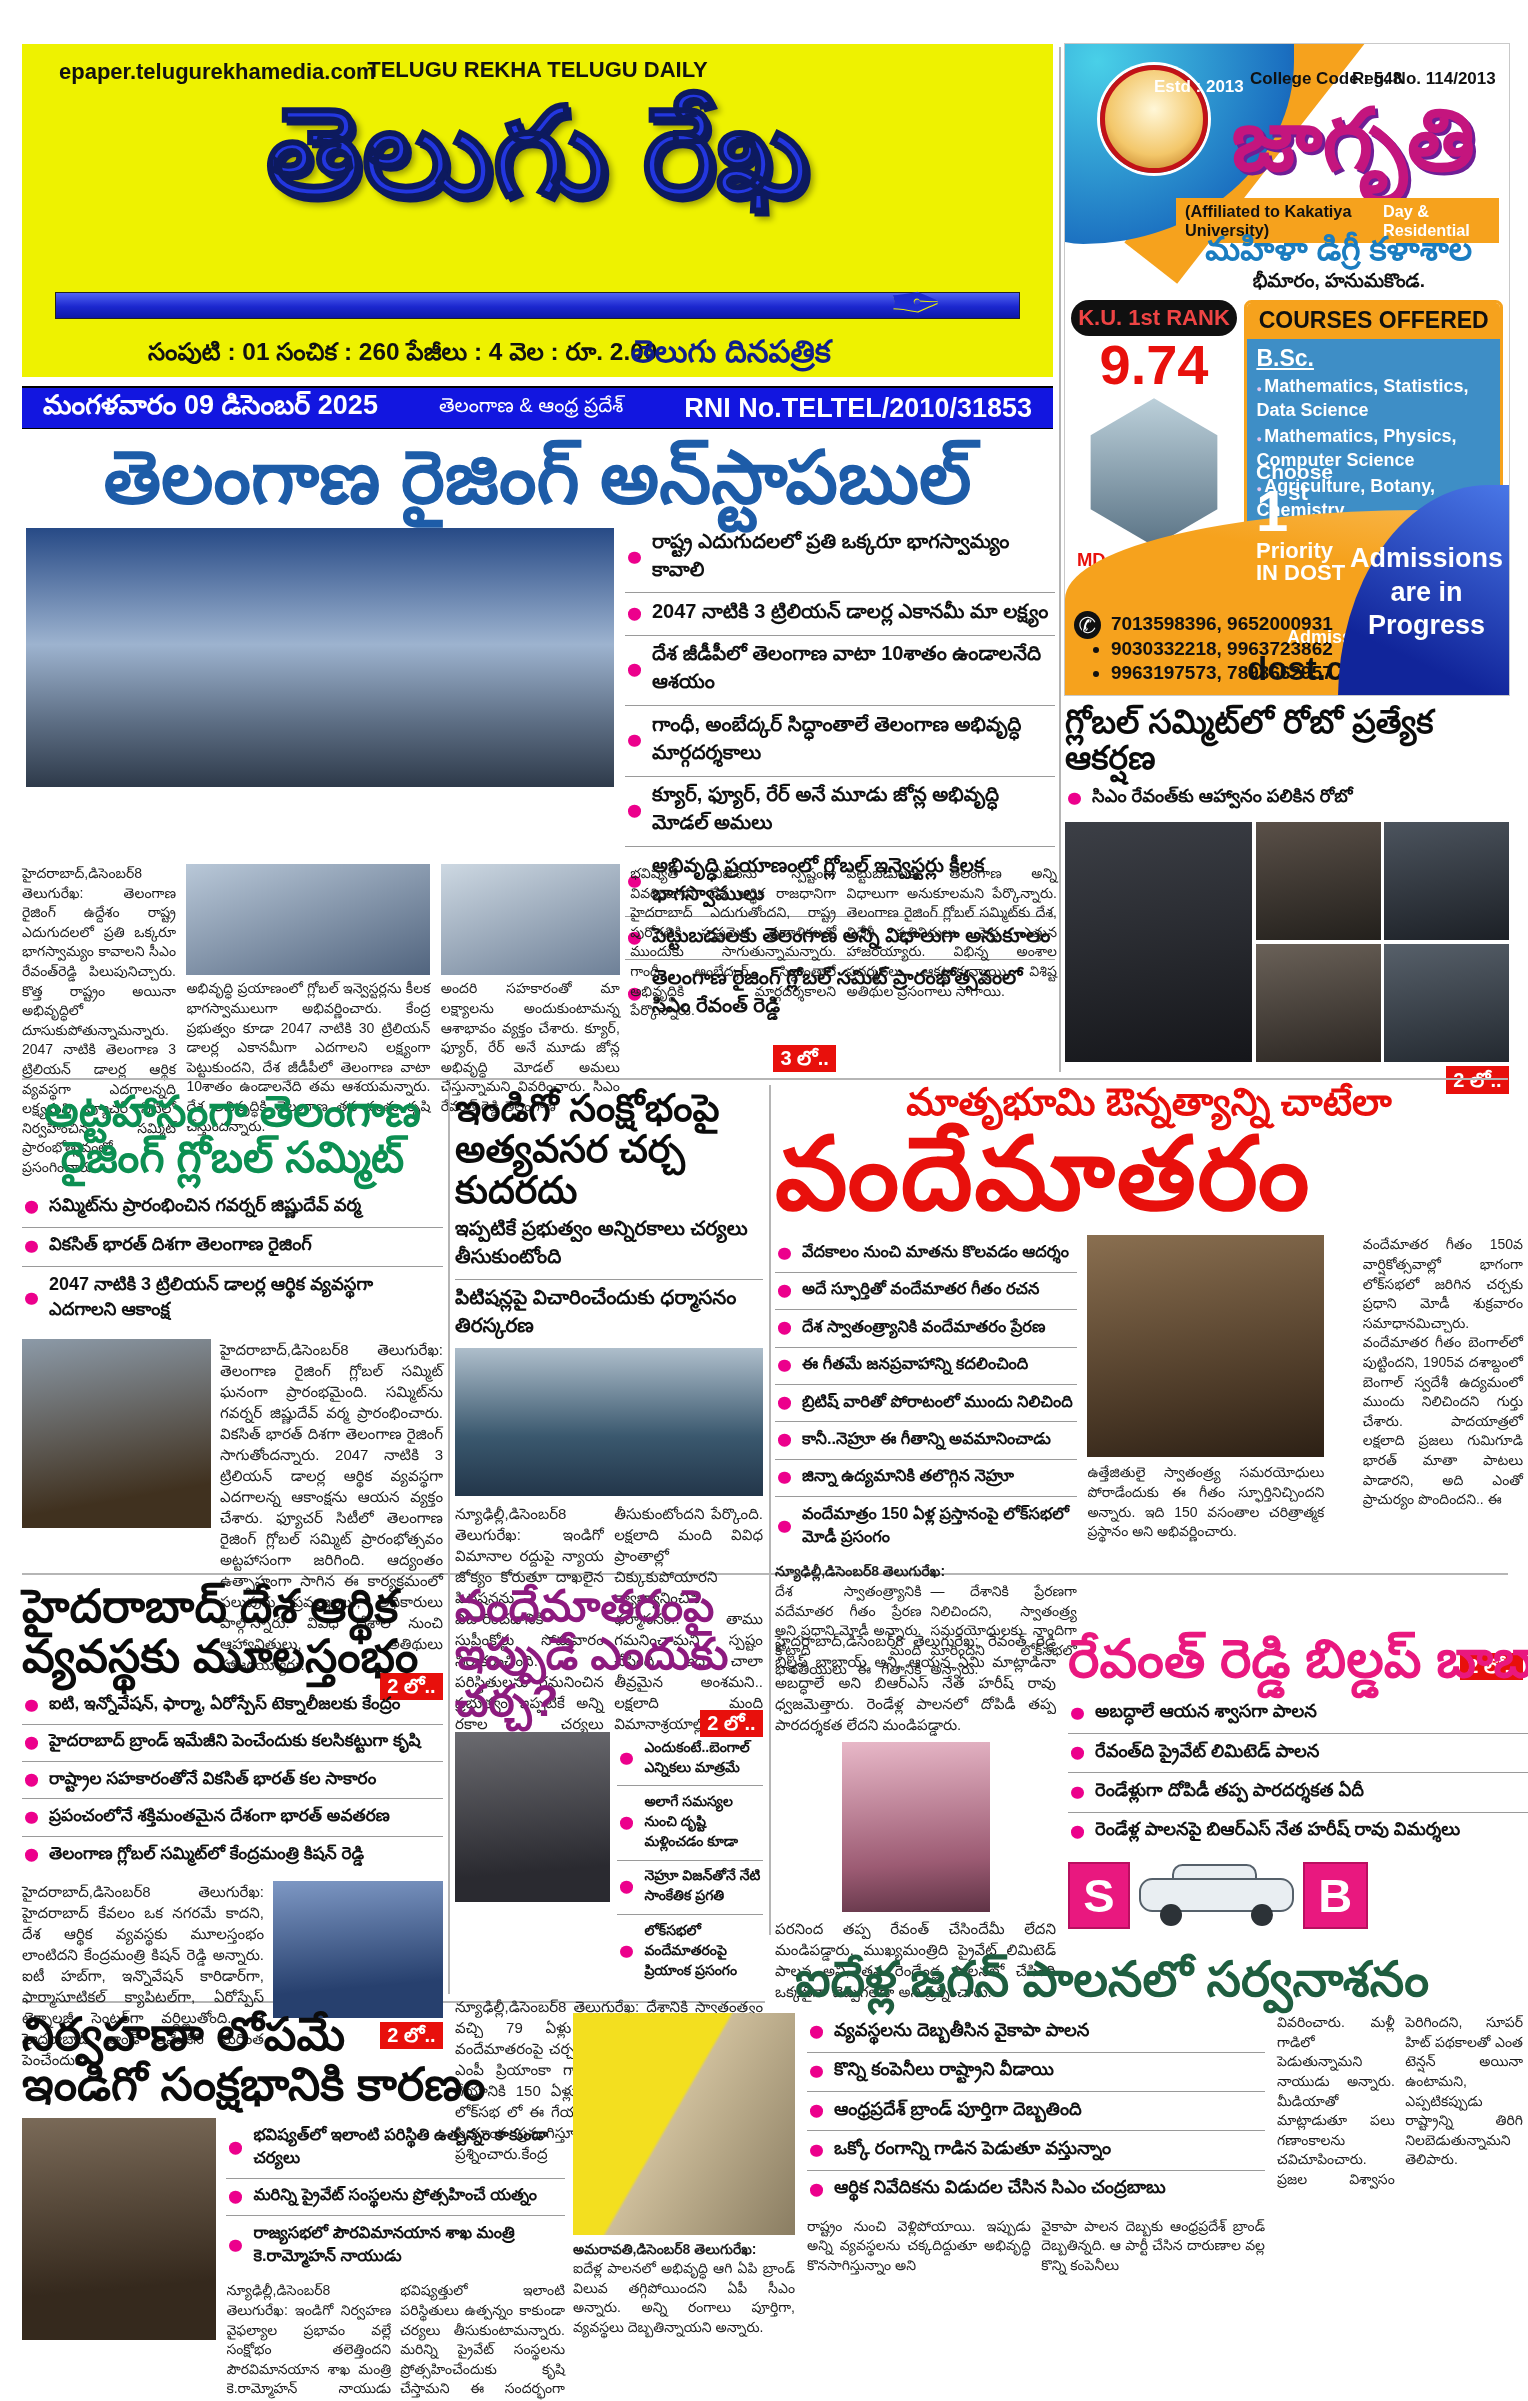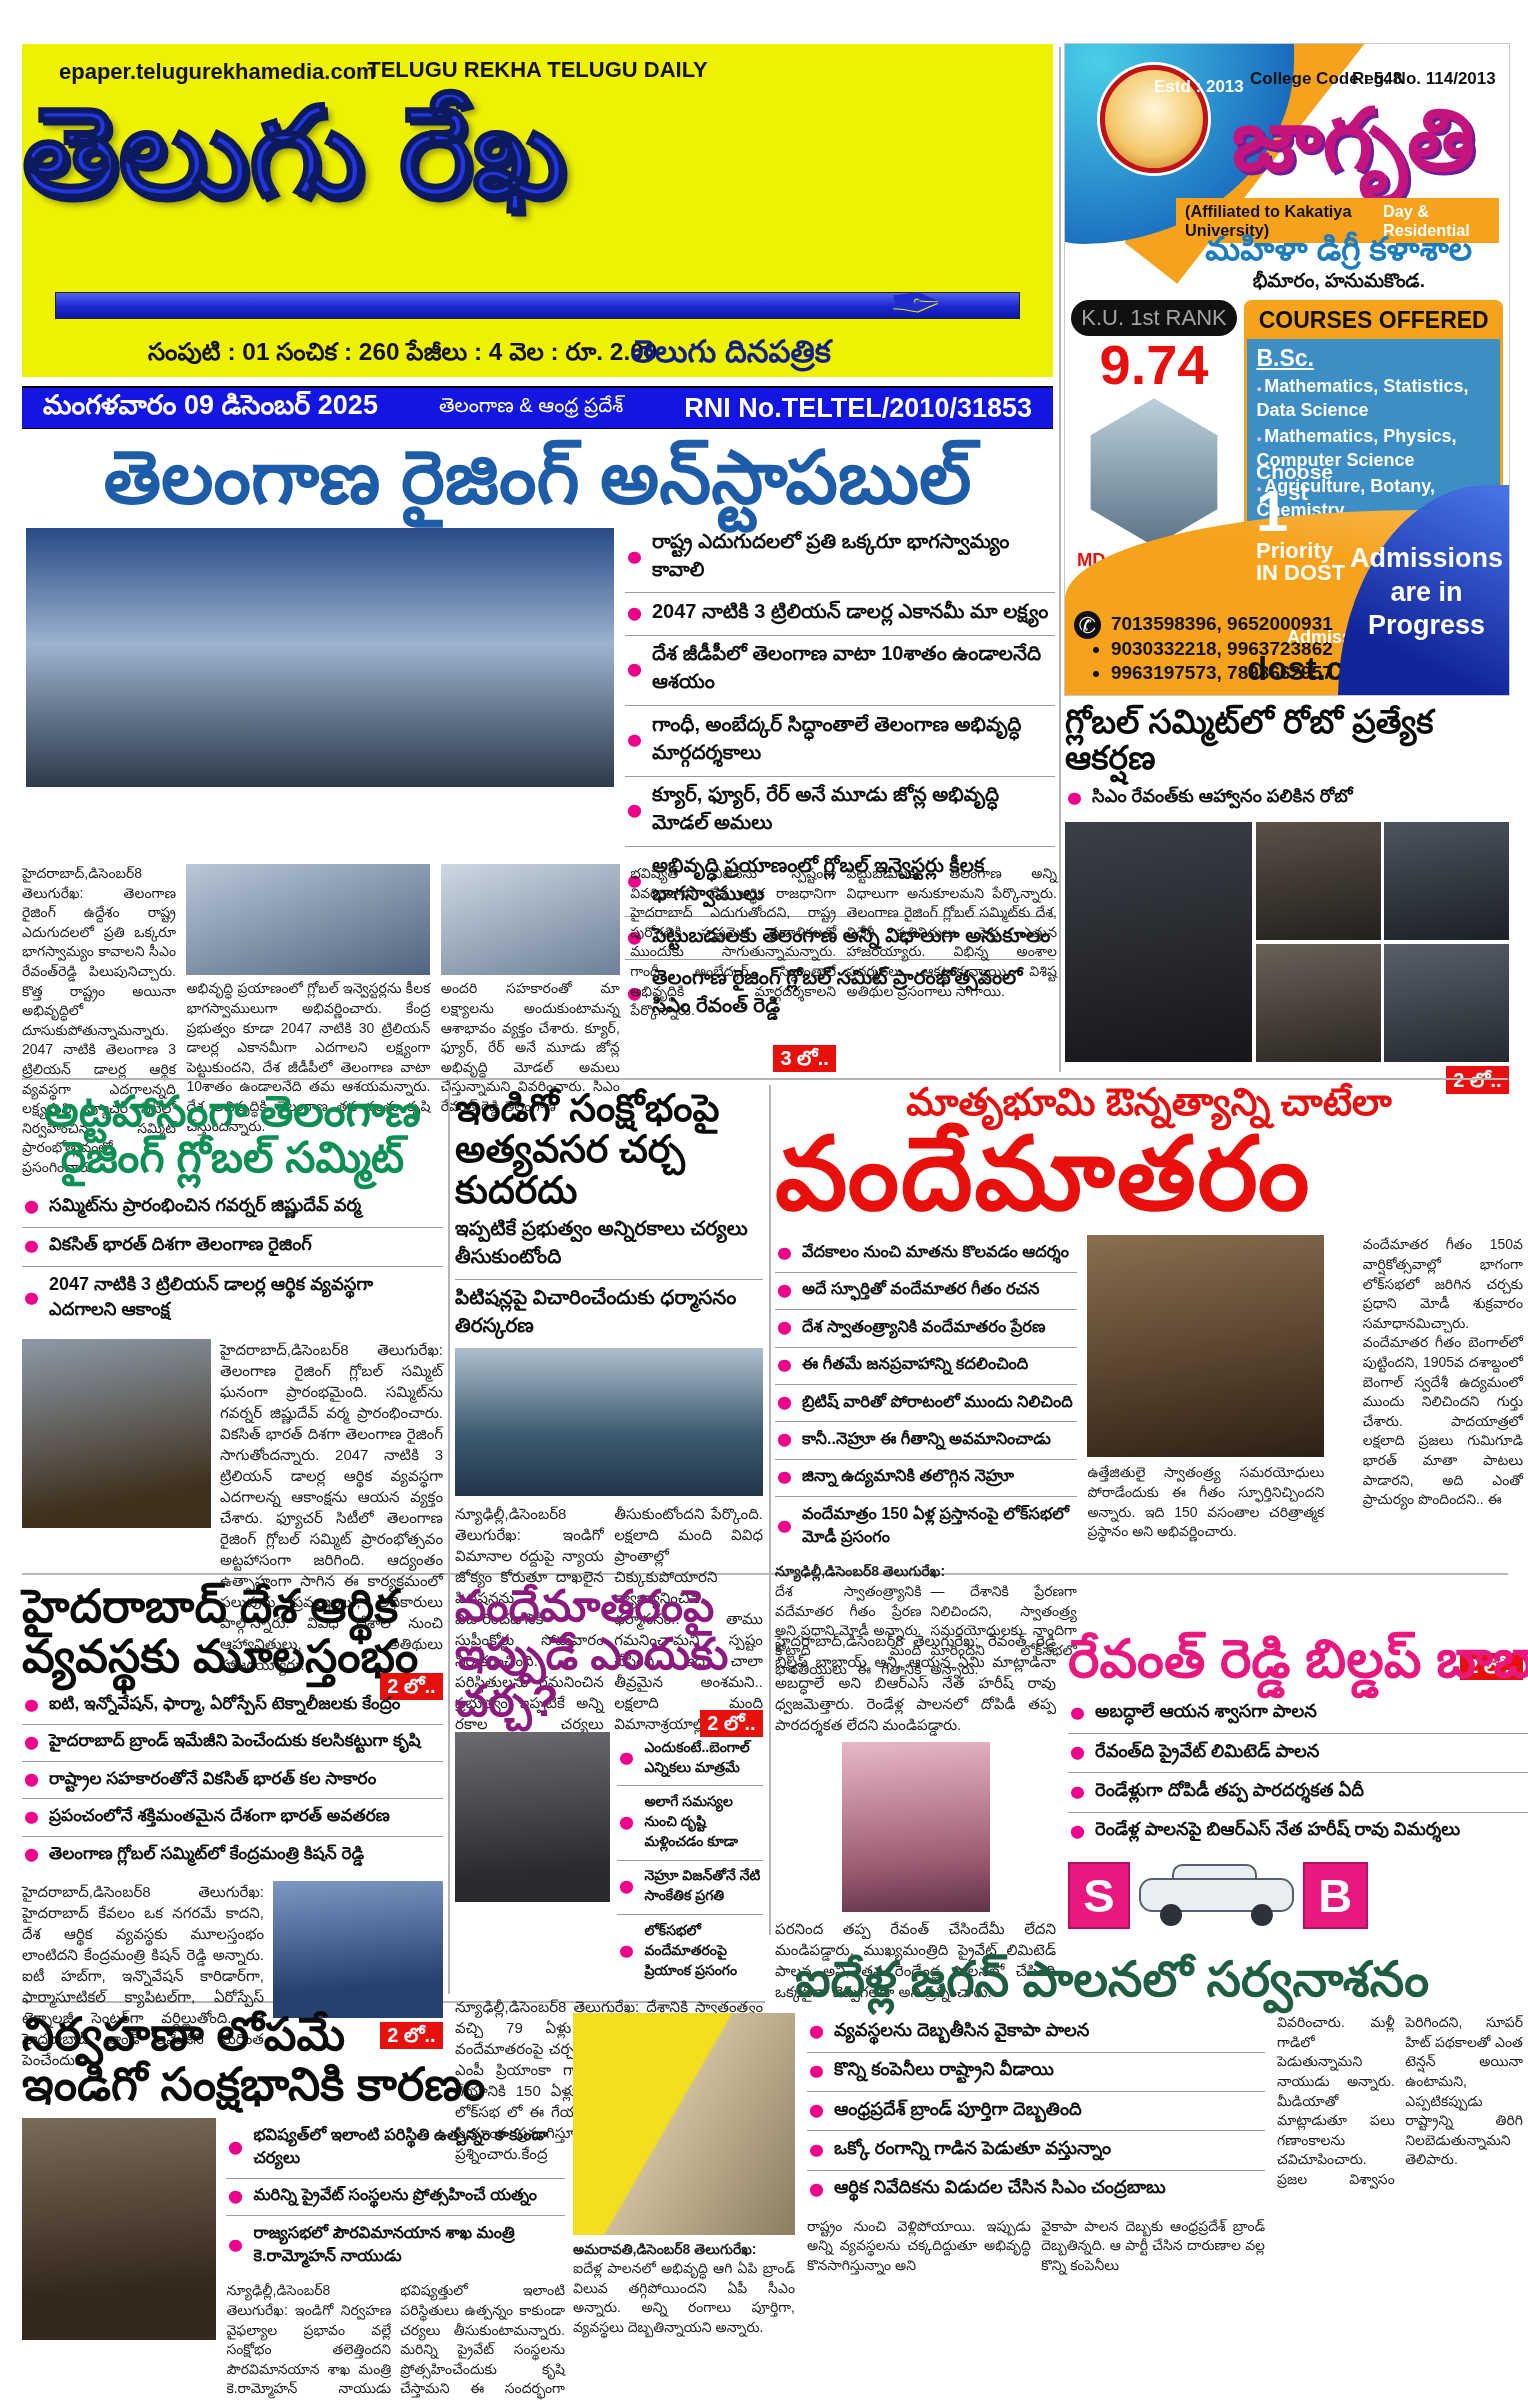--- a/index.html
+++ b/index.html
@@ -4,21 +4,21 @@
 <style>
   html,body{margin:0;padding:0;background:#888;}
   .page{position:relative;width:1528px;height:2401px;background:#ffffff;overflow:hidden;
         font-family:"Liberation Sans","DejaVu Sans",sans-serif;color:#111;}
   .abs{position:absolute;}
 
   
   .masthead{background:#eef200;}
   .mh-site{position:absolute;left:37px;top:15px;font-weight:bold;font-size:22px;color:#111;}
   .mh-top-label{position:absolute;left:0;right:0;top:13.3px;text-align:center;font-weight:bold;font-size:22px;color:#111;}
-  .mh-logo{position:absolute;left:0;right:0;top:43px;text-align:left;font-size:124px;font-weight:bold;
+  .mh-logo{position:absolute;left:0;right:0;top:43px;text-align:center;font-size:124px;font-weight:bold;
            color:#2337e0;-webkit-text-stroke:2.2px #0d1a5e;
            text-shadow:3.7px 3.7px 0 #0d1a5e,6.7px 6.7px 6px rgba(0,0,0,.35);line-height:1.05;white-space:nowrap;}
   .mh-bar{position:absolute;left:33px;right:33px;top:248px;height:25px;
           background:linear-gradient(#5163f2 0%,#1b27cf 55%,#0d17a8 100%);border:1.5px solid #222;}
   .mh-nib{position:absolute;right:111px;top:222px;font-size:64px;color:#1d2bd0;text-shadow:0.7px 0.7px 0 #eef200;}
   .mh-info{position:absolute;left:126px;top:294px;font-weight:bold;font-size:24.4px;color:#111;}
   .mh-daily{position:absolute;right:222px;top:290px;font-weight:bold;font-size:31px;color:#101e8c;}
 
   
   .datebar{background:#1216e0;color:#fff;display:flex;align-items:center;justify-content:space-between;
@@ -65,21 +65,21 @@
   .ad-reg{position:absolute;right:13.3px;top:25px;font-weight:bold;font-size:17px;color:#111;}
   .ad-brand{position:absolute;left:140px;top:52px;right:7.4px;text-align:center;font-size:87px;font-weight:bold;
             color:#c4157e;text-shadow:3px 3px 0 #6e1e96;line-height:1;}
   .ad-affil{position:absolute;left:111px;top:154px;right:10.4px;background:#f6a21d;display:flex;
             justify-content:space-between;align-items:center;padding:3.7px 9px;font-weight:bold;font-size:16.3px;}
   .ad-affil .dayres{color:#fff;}
   .ad-ctype{position:absolute;left:111px;top:186px;right:7.4px;text-align:center;color:#1b7dc0;font-weight:bold;font-size:33px;}
   .ad-loc{position:absolute;left:111px;top:226px;right:7.4px;text-align:center;font-weight:bold;font-size:19px;color:#111;}
   .ad-cols{position:absolute;left:6px;top:256px;right:6px;display:flex;gap:7.4px;}
   .ad-left{width:166px;flex:none;}
-  .rank-pill{background:#101010;color:#a3a3a3;border-radius:24px;text-align:center;font-weight:normal;font-size:22px;padding:5.2px 1.5px;}
+  .rank-pill{background:#101010;color:#ef4444;border-radius:24px;text-align:center;font-weight:bold;font-size:22px;padding:5.2px 1.5px;}
   .rank-val{color:#e8100c;font-weight:bold;font-size:56px;text-align:center;line-height:1.05;}
   .student-photo{width:144px;height:148px;margin:3px auto;background:linear-gradient(#bcd0da 0%,#5b7486 100%);
                  clip-path:polygon(50% 0,94% 25%,94% 75%,50% 100%,6% 75%,6% 25%);}
   .student-name{color:#e8100c;font-weight:bold;font-size:18.5px;text-align:center;}
   .student-ht{font-weight:bold;font-size:14px;text-align:center;}
   .building-photo{width:122px;height:159px;margin:6px auto 0;background:linear-gradient(#9fb3bb 0%,#3d5a63 85%);
                   position:relative;border:0.7px solid #888;}
   .building-label{position:absolute;left:0;right:0;top:46%;text-align:center;color:#fff;font-size:8.1px;font-weight:bold;}
   .ad-right{flex:1;}
   .courses{border:3px solid #f6a21d;border-radius:7.4px;overflow:hidden;}

